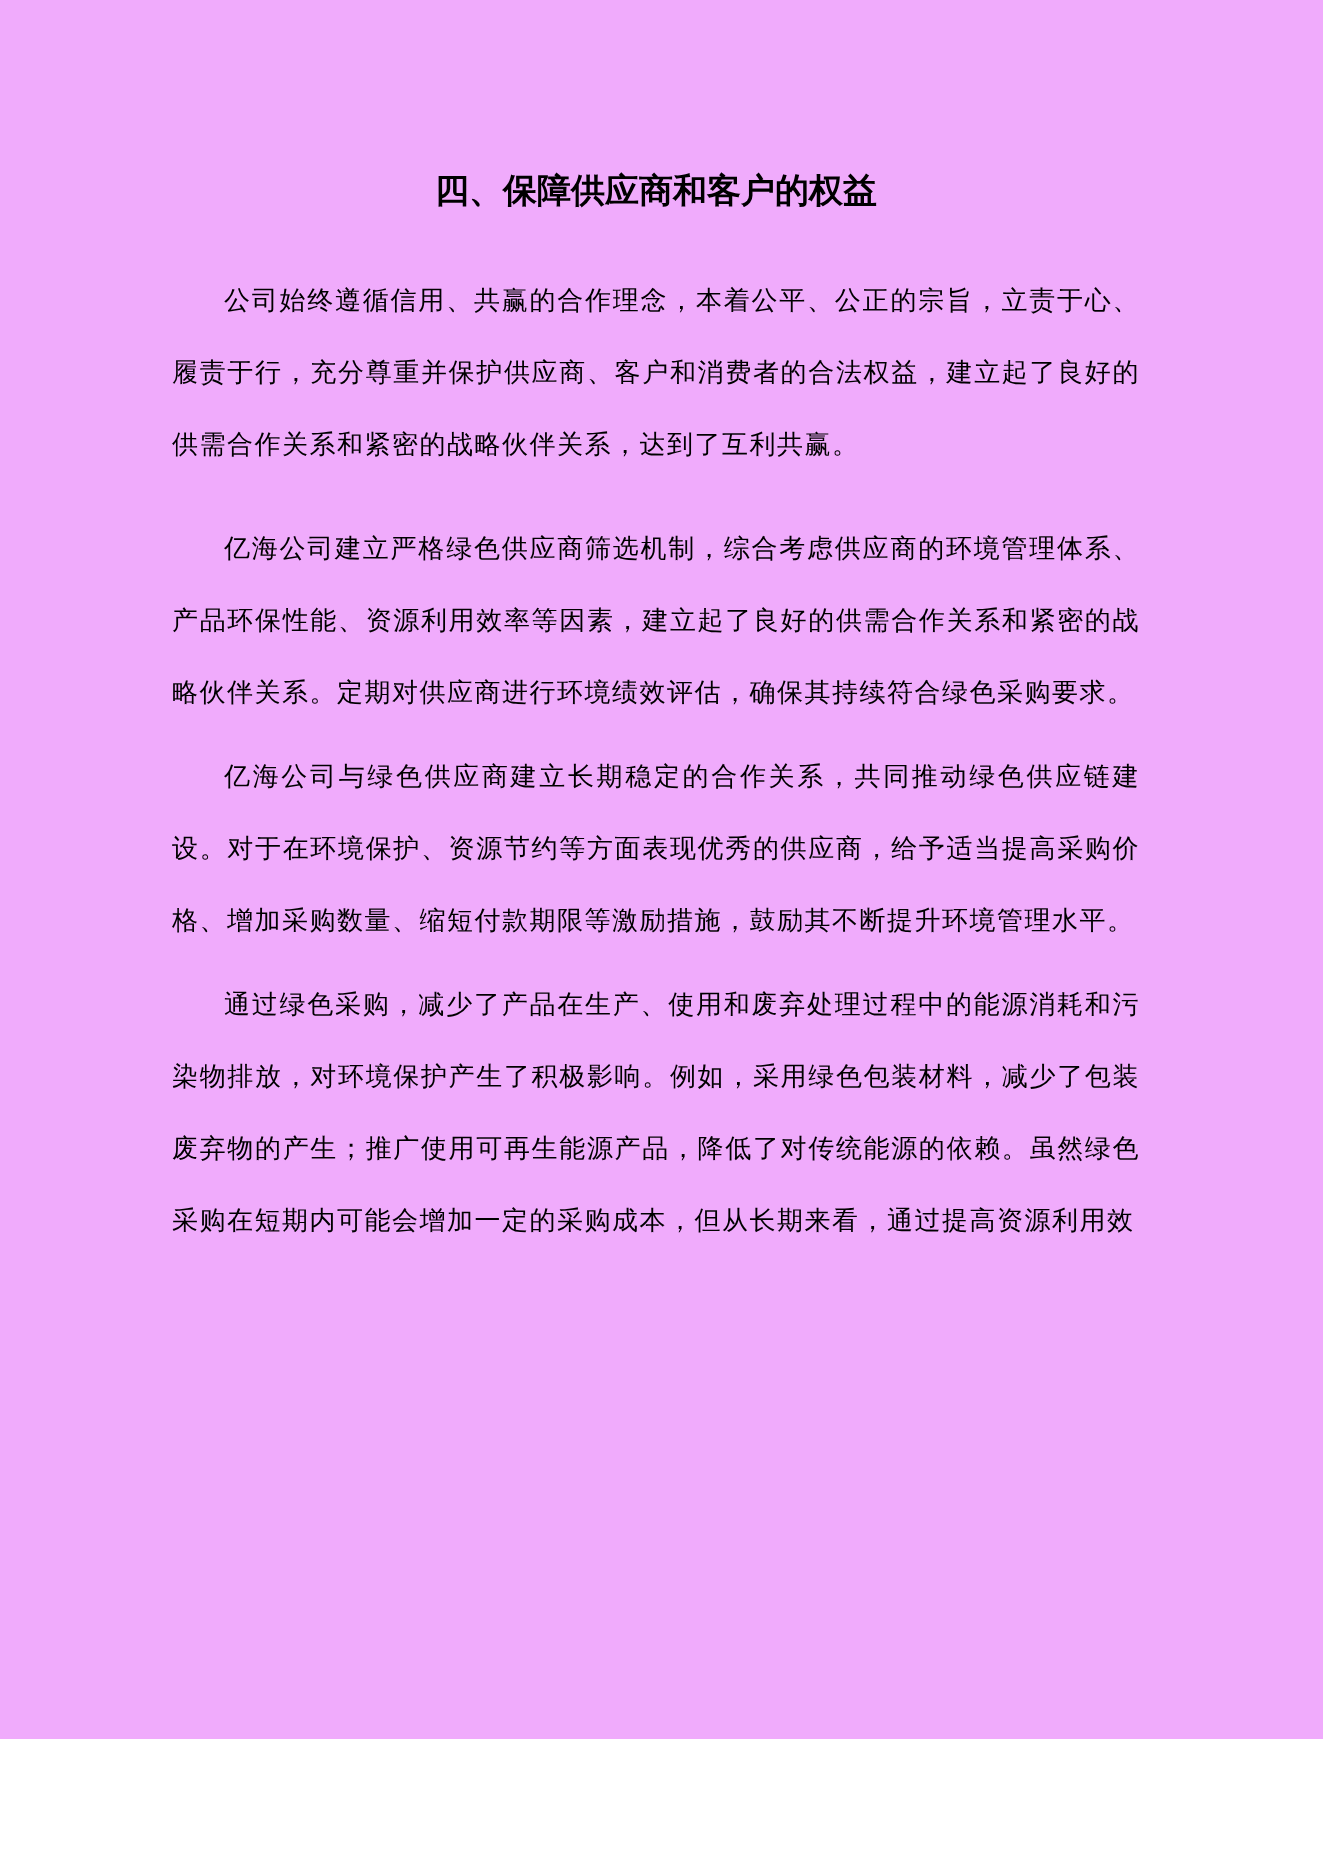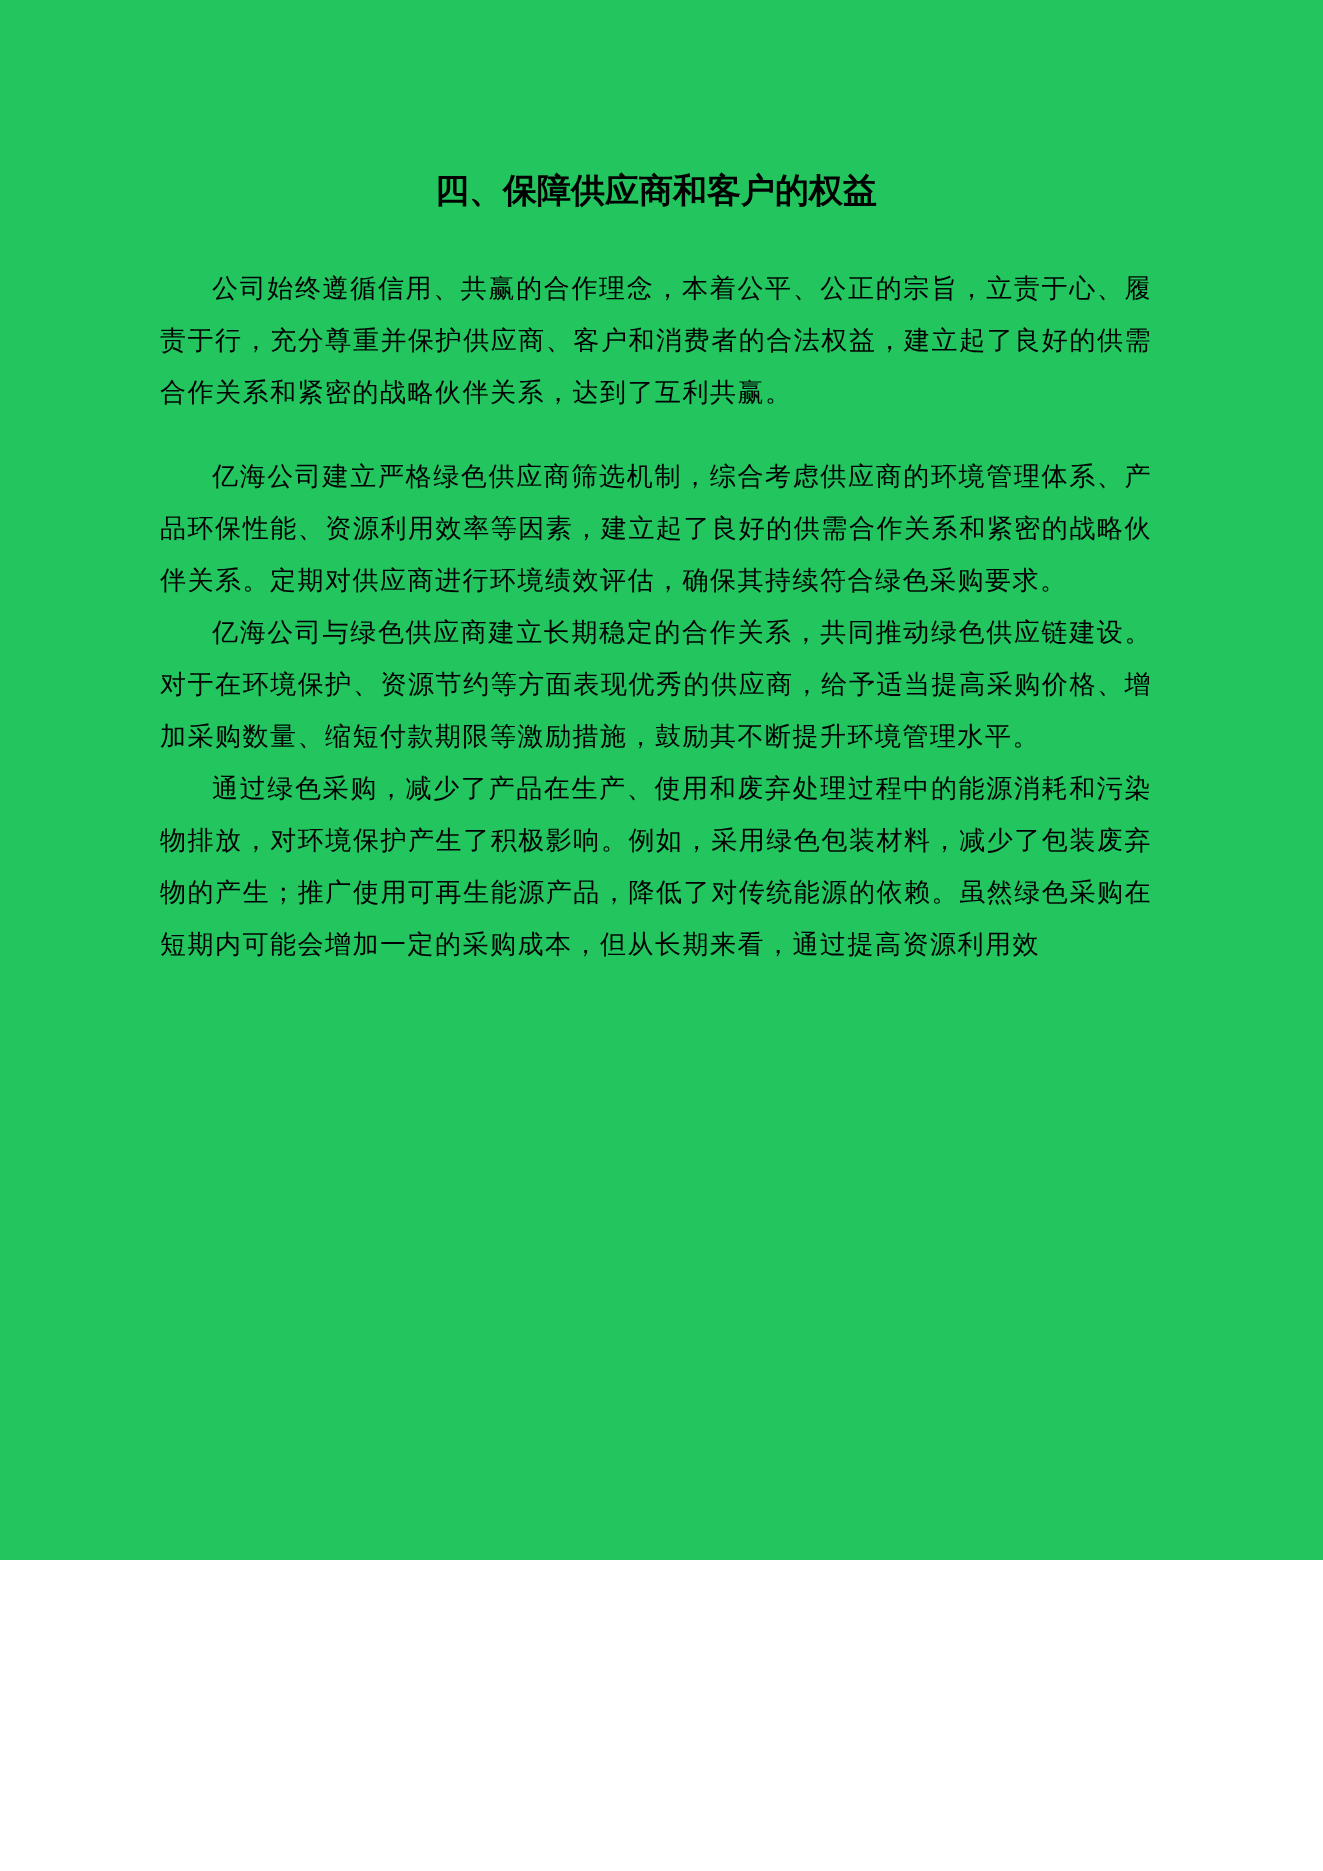--- a/index.html
+++ b/index.html
@@ -3,22 +3,22 @@
 <meta charset="utf-8">
 <style>
   html, body {
     margin: 0;
     padding: 0;
     background: #ffffff;
   }
   .page {
     position: relative;
     width: 1323px;
-    height: 1560px;
-    background: #22c55e;
+    height: 1739px;
+    background: #f0abfc;
     box-sizing: border-box;
     padding: 167px 167px 0 160px;
     overflow: hidden;
     color: #000000;
   }
   .content {
     width: 992px;
   }
   .section-heading {
     font-family: "Liberation Sans", "DejaVu Sans", sans-serif;
@@ -32,27 +32,27 @@
   .heading-gap-top {
     margin-top: 42px;
   }
   .body-text {
     margin-top: 51px;
   }
   .body-text-2 {
     margin-top: 32px;
   }
   .paragraph {
-    font-family: Liberation Mono, monospace;
+    font-family: Liberation Sans, sans-serif;
     font-size: 26px;
-    line-height: 52px;
+    line-height: 72px;
     letter-spacing: 1.5px;
     text-align: justify;
     text-indent: 2em;
-    margin: 0;
+    margin: 12px;
     color: #000000;
     word-break: normal;
   }
 </style>
 </head>
 <body>
 
 <div class="page">
   <div class="content">
 

